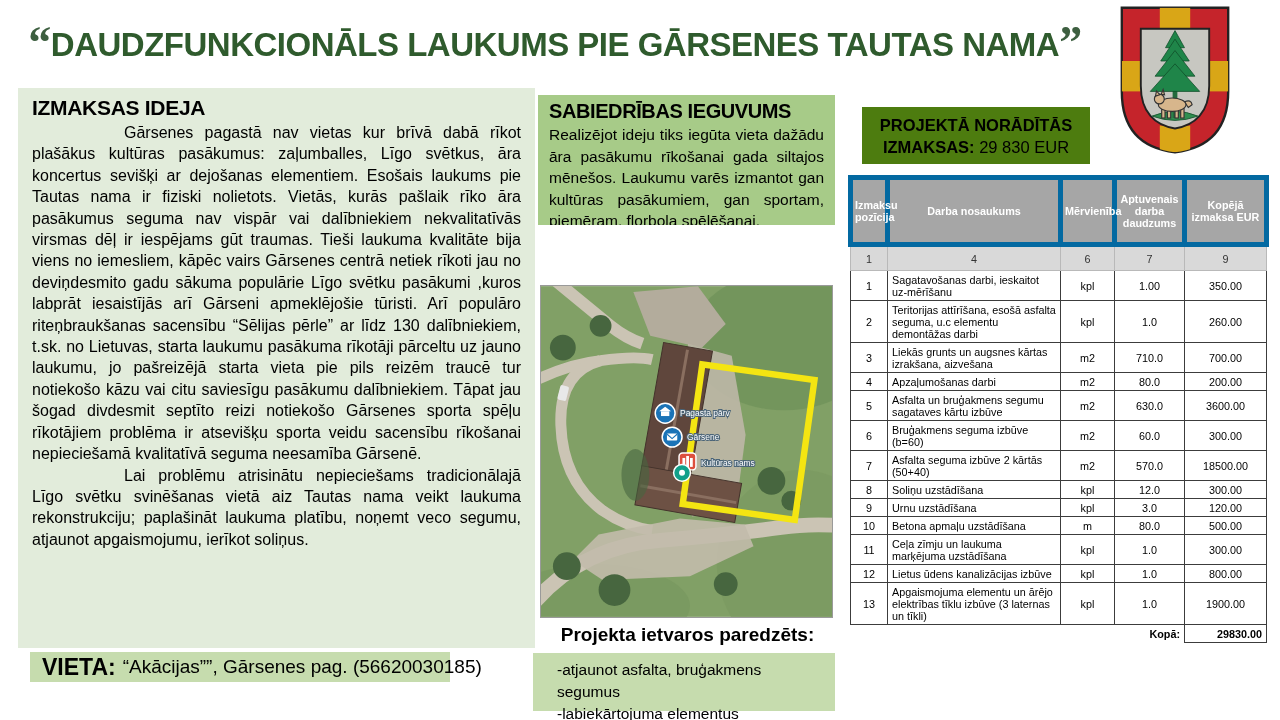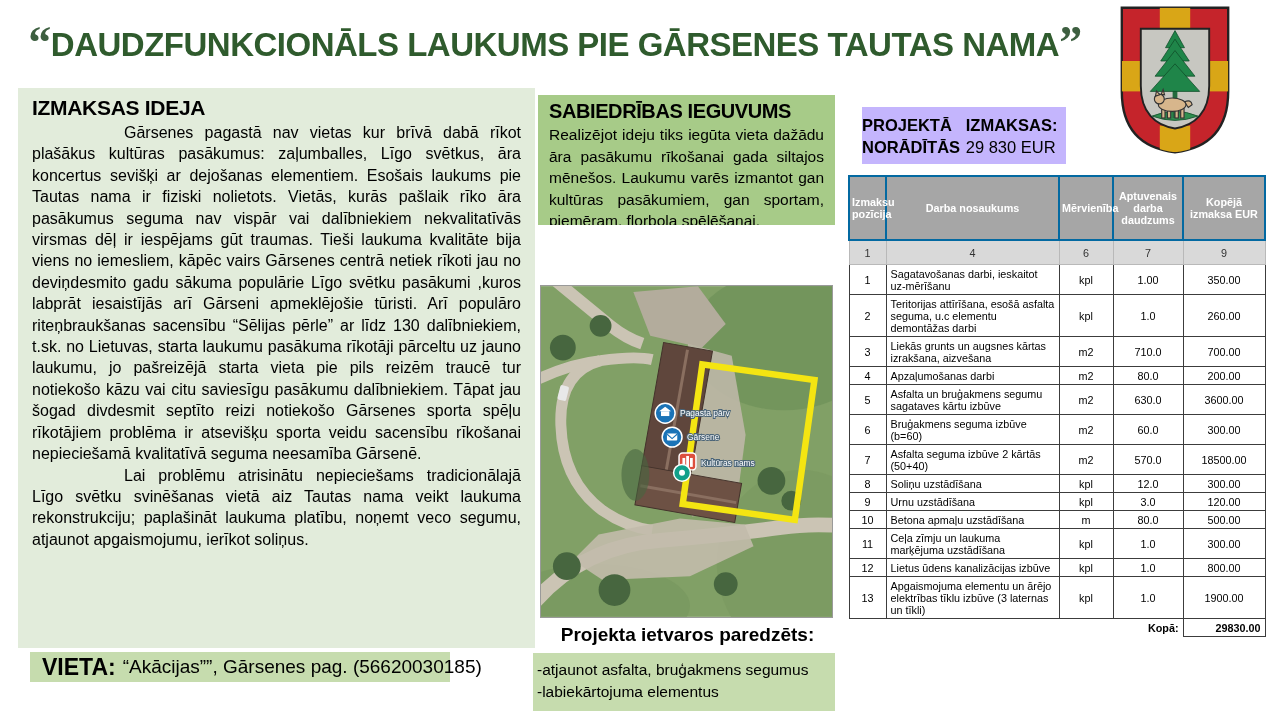--- a/index.html
+++ b/index.html
@@ -42,41 +42,41 @@
   .benefit-box p{margin:0;font-size:15.5px;line-height:21.6px;text-align:justify;}
 
   .map-wrap{left:540px;top:285px;width:293px;height:333px;border:1px solid #9a9a9a;box-sizing:border-box;}
   .map-wrap svg{display:block;}
 
   .plan-heading{
     left:540px;top:624px;width:295px;text-align:center;font-weight:bold;font-size:19px;
   }
   .plan-box{
     left:533px;top:653px;width:302px;height:58px;background:#c6dcae;
-    padding:6px 4px;box-sizing:border-box;font-size:15.5px;line-height:22px;
+    padding:6px 24px;box-sizing:border-box;font-size:15.5px;line-height:22px;
   }
 
   
   .costs-box{
-    left:862px;top:107px;width:204px;height:57px;background:#c4b5fd;
-    display:flex;flex-direction:row;justify-content:center;align-items:center;
+    left:862px;top:107px;width:228px;height:57px;background:#4d7c0f;
+    display:flex;flex-direction:column;justify-content:center;align-items:center;
     font-size:16.5px;color:#000;line-height:22px;
   }
   .costs-box .b{font-weight:bold;}
 
   .crest{left:1113px;top:4px;}
 
   
   table.costs{
     left:848px;top:175px;width:416px;border-collapse:collapse;position:absolute;
     font-size:10.8px;table-layout:fixed;background:#fff;
   }
   table.costs th{
     background:#a6a6a6;color:#fff;font-weight:bold;text-align:center;
-    padding:4px 2px;height:54px;border:2px solid #0369a1;line-height:12px;font-size:10.8px;
+    padding:4px 2px;height:54px;border:5px solid #0369a1;line-height:12px;font-size:10.8px;
   }
   table.costs td{border:1px solid #3c3c3c;padding:2.5px 4px;line-height:12px;vertical-align:middle;}
   table.costs tr.colnums td{
     background:#d9d9d9;border:1px solid #b9b9b9;text-align:center;color:#333;height:18px;
   }
   table.costs td.c0,table.costs td.c2,table.costs td.c3,table.costs td.c4{text-align:center;}
   table.costs td.c1{text-align:left;}
   table.costs tr.total td{font-weight:bold;border-top:1.5px solid #000;}
   table.costs tr.total td.tlabel{text-align:right;border-left:none;border-bottom:none;}
   table.costs tr.total td.tval{text-align:right;}

